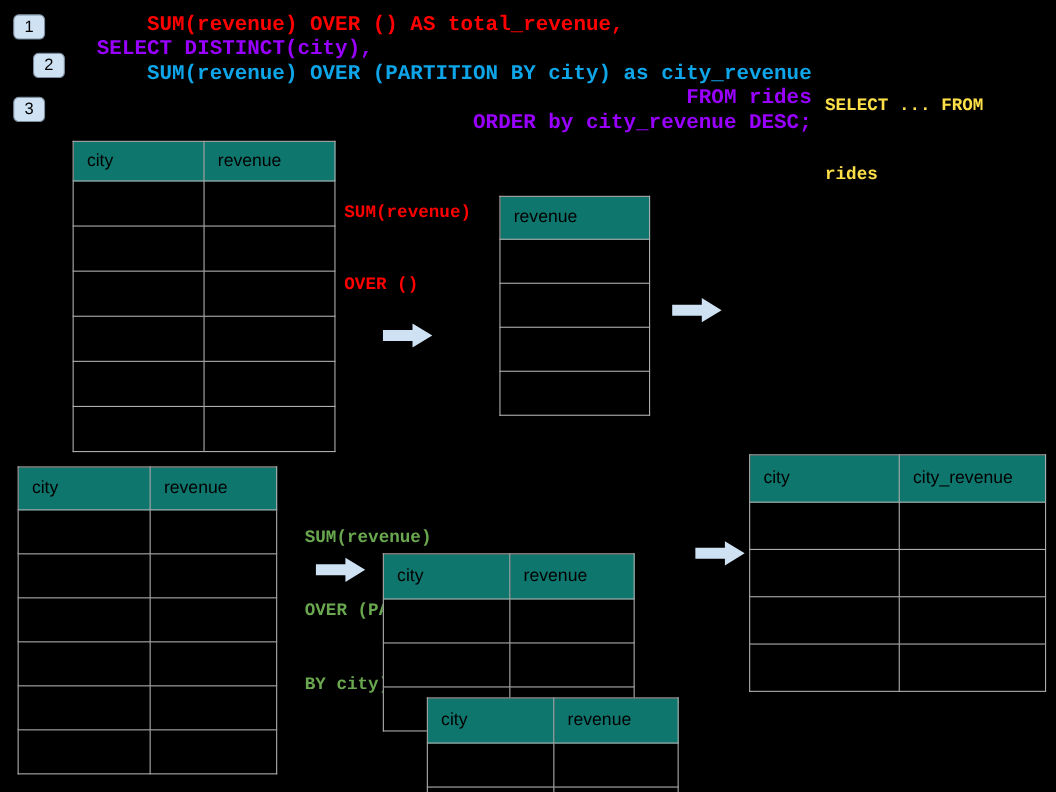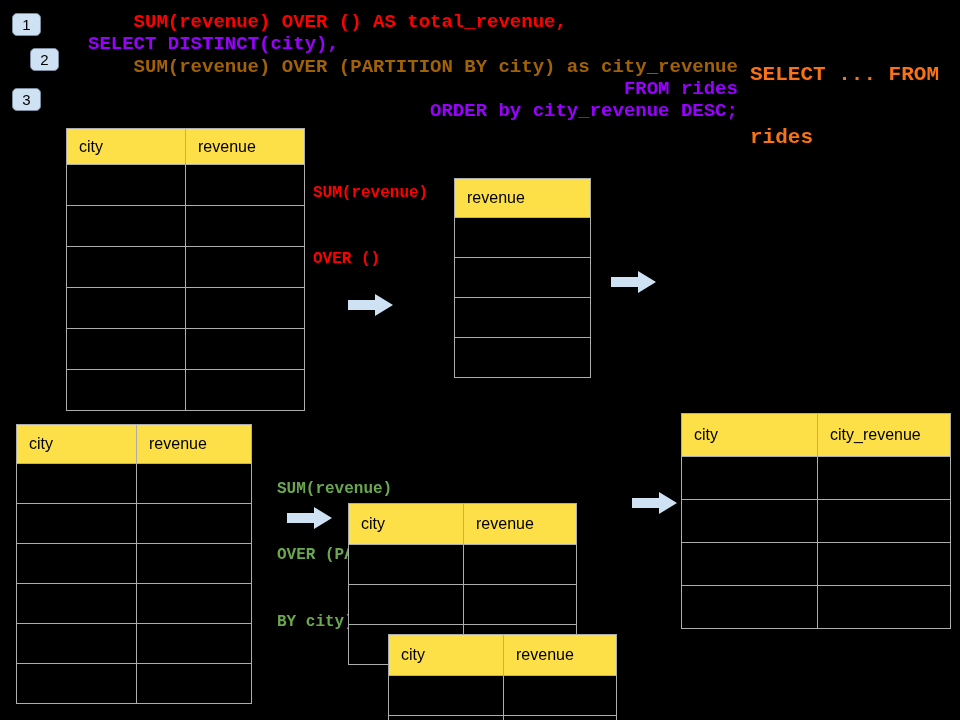--- a/index.html
+++ b/index.html
@@ -37,28 +37,28 @@
     font-family: "Liberation Mono", monospace;
     font-weight: bold;
     font-size: 19px;
     line-height: 22.3px;
     white-space: pre;
   }
   .ind1 { margin-left: 2ch; text-align: right; }
   .ind2 { margin-left: 4ch; }
   .c-purple { color: #9900ff; }
   .c-red    { color: #ff0000; }
-  .c-green  { color: #a16207; }
+  .c-green  { color: #0ea5e9; }
   .side-snippet {
-    position: absolute; left: 750px; top: 22px;
+    position: absolute; left: 750px; top: 44px;
     font-family: "Liberation Mono", monospace;
     font-weight: bold;
-    font-size: 21px;
+    font-size: 16px;
     line-height: 21px;
-    color: #f97316;
+    color: #fde047;
     white-space: pre;
   }
   
   .annot {
     position: absolute;
     font-family: "Liberation Mono", monospace;
     font-weight: bold;
     font-size: 16px;
     line-height: 22.3px;
     white-space: pre;
@@ -71,21 +71,21 @@
     border-collapse: collapse;
     table-layout: fixed;
     background: #000000;
   }
   .tbl th, .tbl td {
     border: 1px solid #adadad;
     padding: 0;
     box-sizing: border-box;
   }
   .tbl th {
-    background: #fde047;
+    background: #0f766e;
     color: #000;
     font-family: "Liberation Sans", sans-serif;
     font-size: 16px;
     font-weight: 400;
     text-align: left;
     padding-left: 12px;
     vertical-align: middle;
   }
   .t1 { left: 66px;  top: 128px; width: 239px; }
   .t1 th { height: 36px; } .t1 td { height: 41px; }

